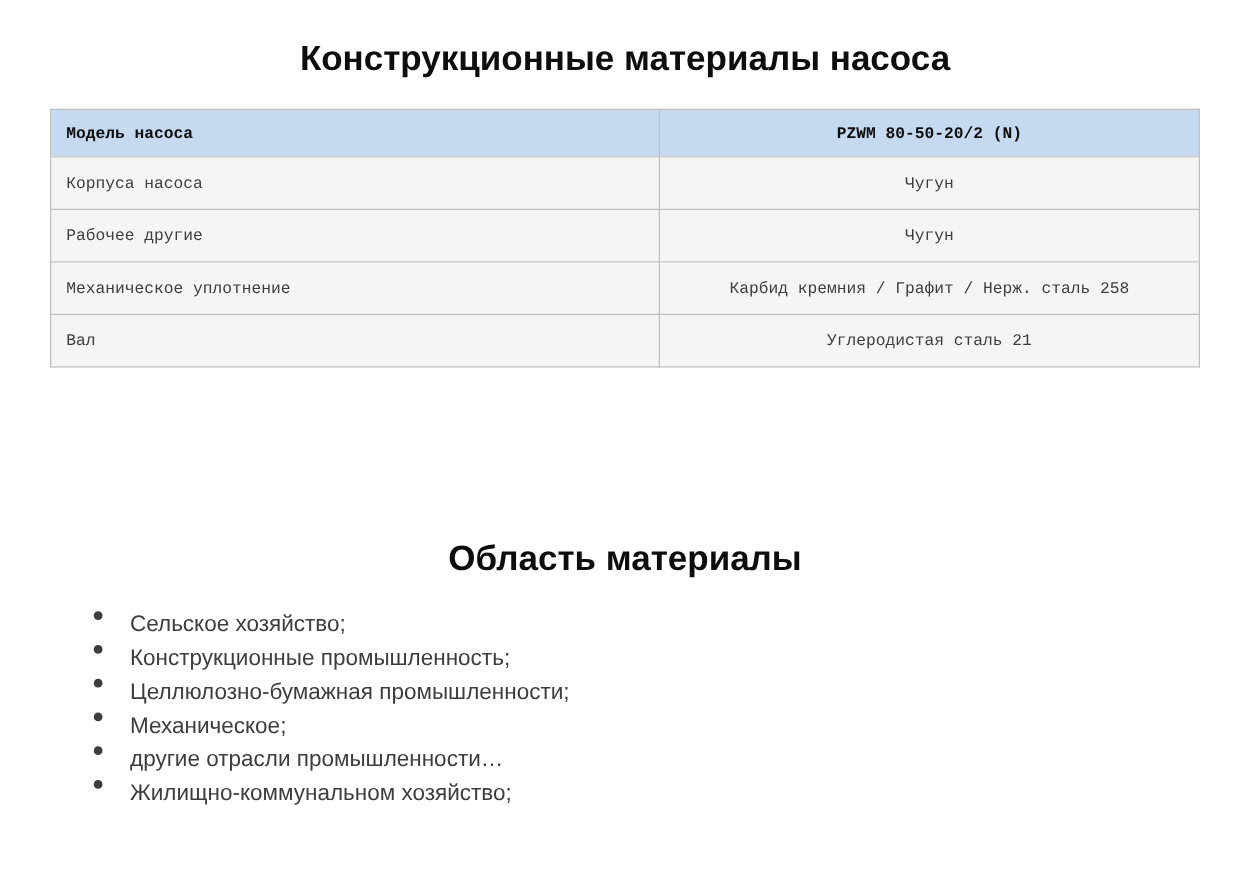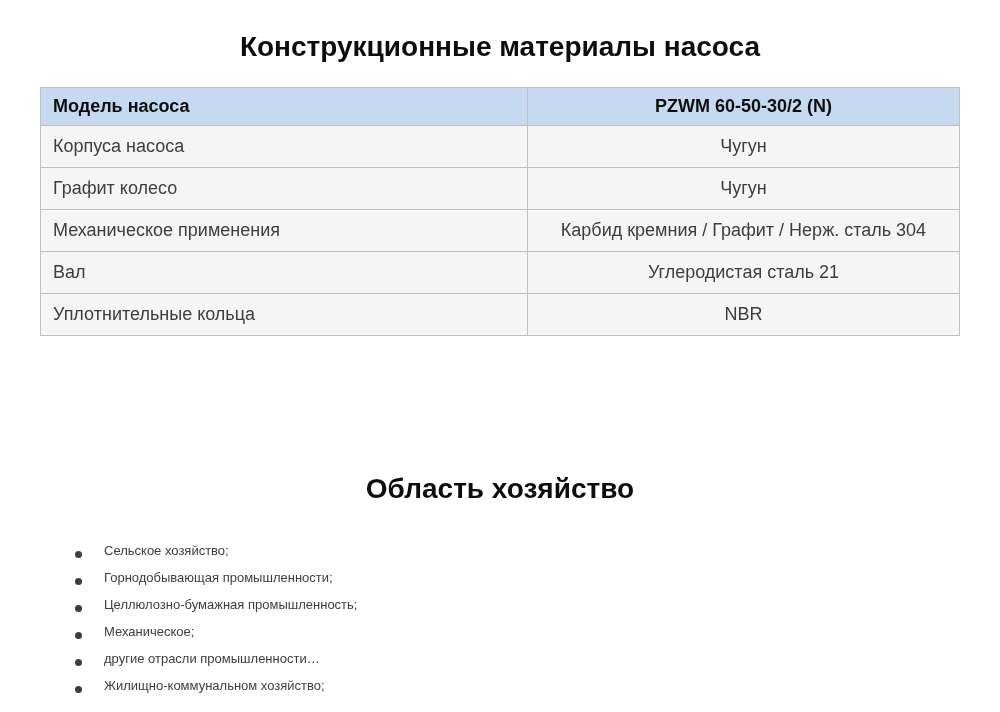--- a/index.html
+++ b/index.html
@@ -26,23 +26,24 @@
   table.materials {
     border-collapse: collapse;
     table-layout: fixed;
     width: 919px;
     margin: 23px 0 0 40px;
   }
   col.c1 { width: 487px; }
   col.c2 { width: 432px; }
   th, td {
     border: 1px solid var(--border, #c0c0c0);
-    font-size: 18px;
+    font-size: 13px;
     overflow: hidden;
     white-space: nowrap;
+    font-family: Liberation Mono, monospace;
   }
   thead th {
     background: var(--header-bg, #c5d9f1);
     height: 35px;
     font-weight: 700;
     color: var(--heading-text, #0d0d0d);
   }
   tbody td {
     background: var(--row-bg, #f5f5f5);
     height: 39px;
@@ -62,23 +63,23 @@
     color: var(--heading-text, #0d0d0d);
   }
 
   ul.apps-list {
     list-style: none;
     margin: 26px 0 0 75px;
     padding: 0;
   }
   ul.apps-list li {
     display: flex;
-    align-items: flex-end;
+    align-items: flex-start;
     height: 27px;
-    font-size: 13px;
+    font-size: 18px;
     color: var(--body-text, #3d3d3d);
   }
   .dot {
     width: 7px;
     height: 7px;
     border-radius: 50%;
     background: var(--body-text, #3d3d3d);
     margin-right: 22px;
     flex: none;
   }
@@ -91,61 +92,57 @@
   <h1 class="page-title">Конструкционные материалы насоса</h1>
 
   <table class="materials">
     <colgroup>
         <col class="c1">
         <col class="c2">
       </colgroup>
     <thead>
       <tr>
         <th class="cell-label">Модель насоса</th>
-        <th class="cell-value">PZWM 60-50-30/2 (N)</th>
+        <th class="cell-value">PZWM 80-50-20/2 (N)</th>
       </tr>
     </thead>
     <tbody>
       <tr>
         <td class="cell-label">Корпуса насоса</td>
         <td class="cell-value">Чугун</td>
       </tr>
       <tr>
-        <td class="cell-label">Графит колесо</td>
+        <td class="cell-label">Рабочее другие</td>
         <td class="cell-value">Чугун</td>
       </tr>
       <tr>
-        <td class="cell-label">Механическое применения</td>
-        <td class="cell-value">Карбид кремния / Графит / Нерж. сталь 304</td>
+        <td class="cell-label">Механическое уплотнение</td>
+        <td class="cell-value">Карбид кремния / Графит / Нерж. сталь 258</td>
       </tr>
       <tr>
         <td class="cell-label">Вал</td>
         <td class="cell-value">Углеродистая сталь 21</td>
       </tr>
-      <tr>
-        <td class="cell-label">Уплотнительные кольца</td>
-        <td class="cell-value">NBR</td>
-      </tr>
     </tbody>
   </table>
 
-  <h2 class="section-title">Область хозяйство</h2>
+  <h2 class="section-title">Область материалы</h2>
 
   <ul class="apps-list">
     <li>
       <span class="dot"></span>
       <span>Сельское хозяйство;</span>
     </li>
     <li>
       <span class="dot"></span>
-      <span>Горнодобывающая промышленности;</span>
+      <span>Конструкционные промышленность;</span>
     </li>
     <li>
       <span class="dot"></span>
-      <span>Целлюлозно-бумажная промышленность;</span>
+      <span>Целлюлозно-бумажная промышленности;</span>
     </li>
     <li>
       <span class="dot"></span>
       <span>Механическое;</span>
     </li>
     <li>
       <span class="dot"></span>
       <span>другие отрасли промышленности…</span>
     </li>
     <li>

